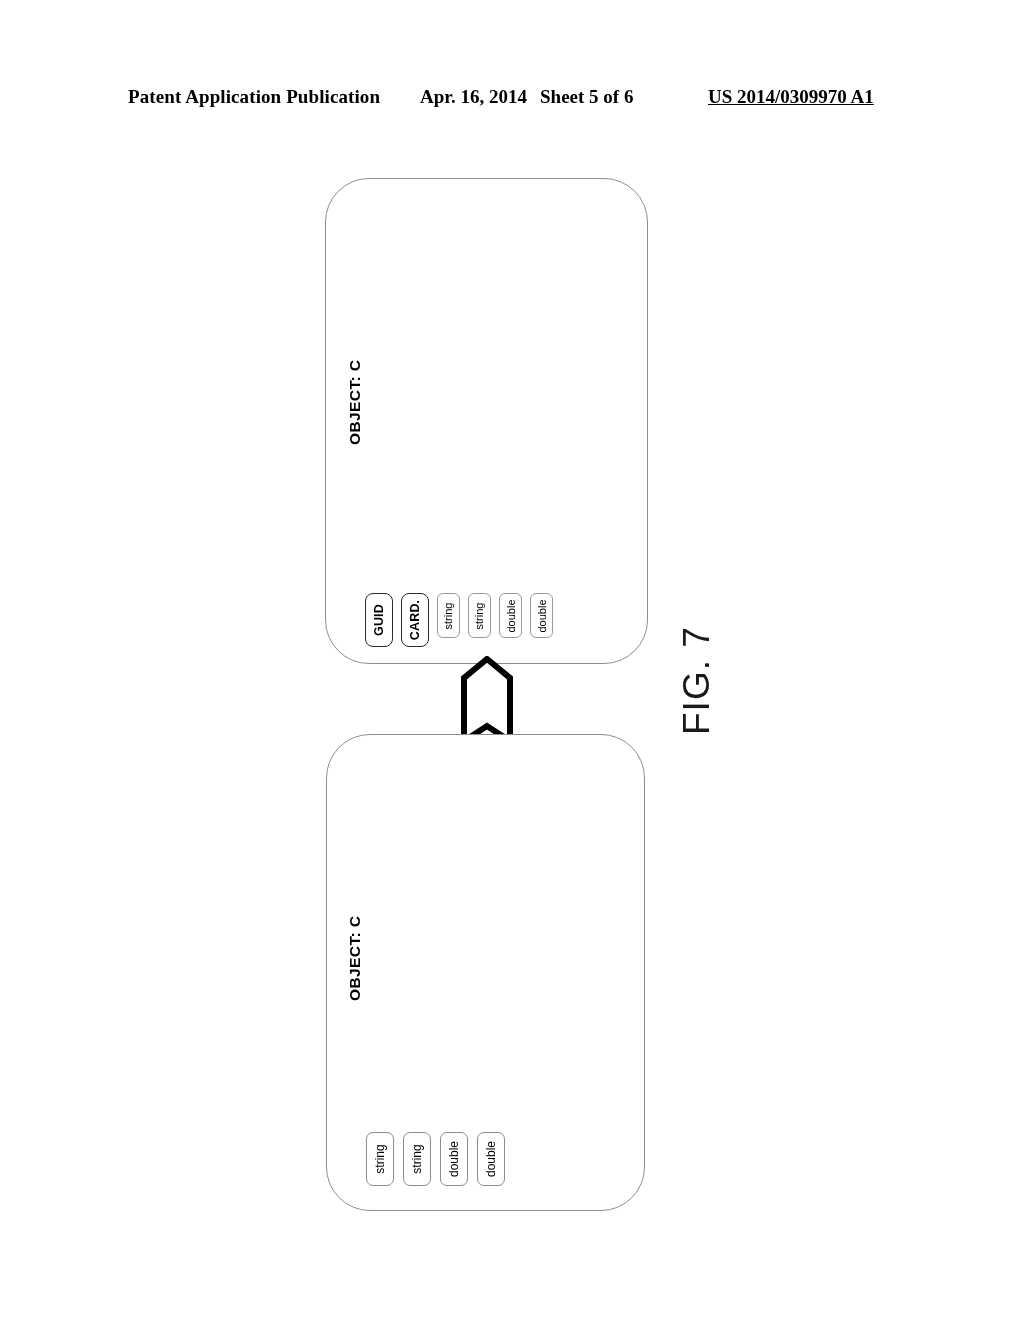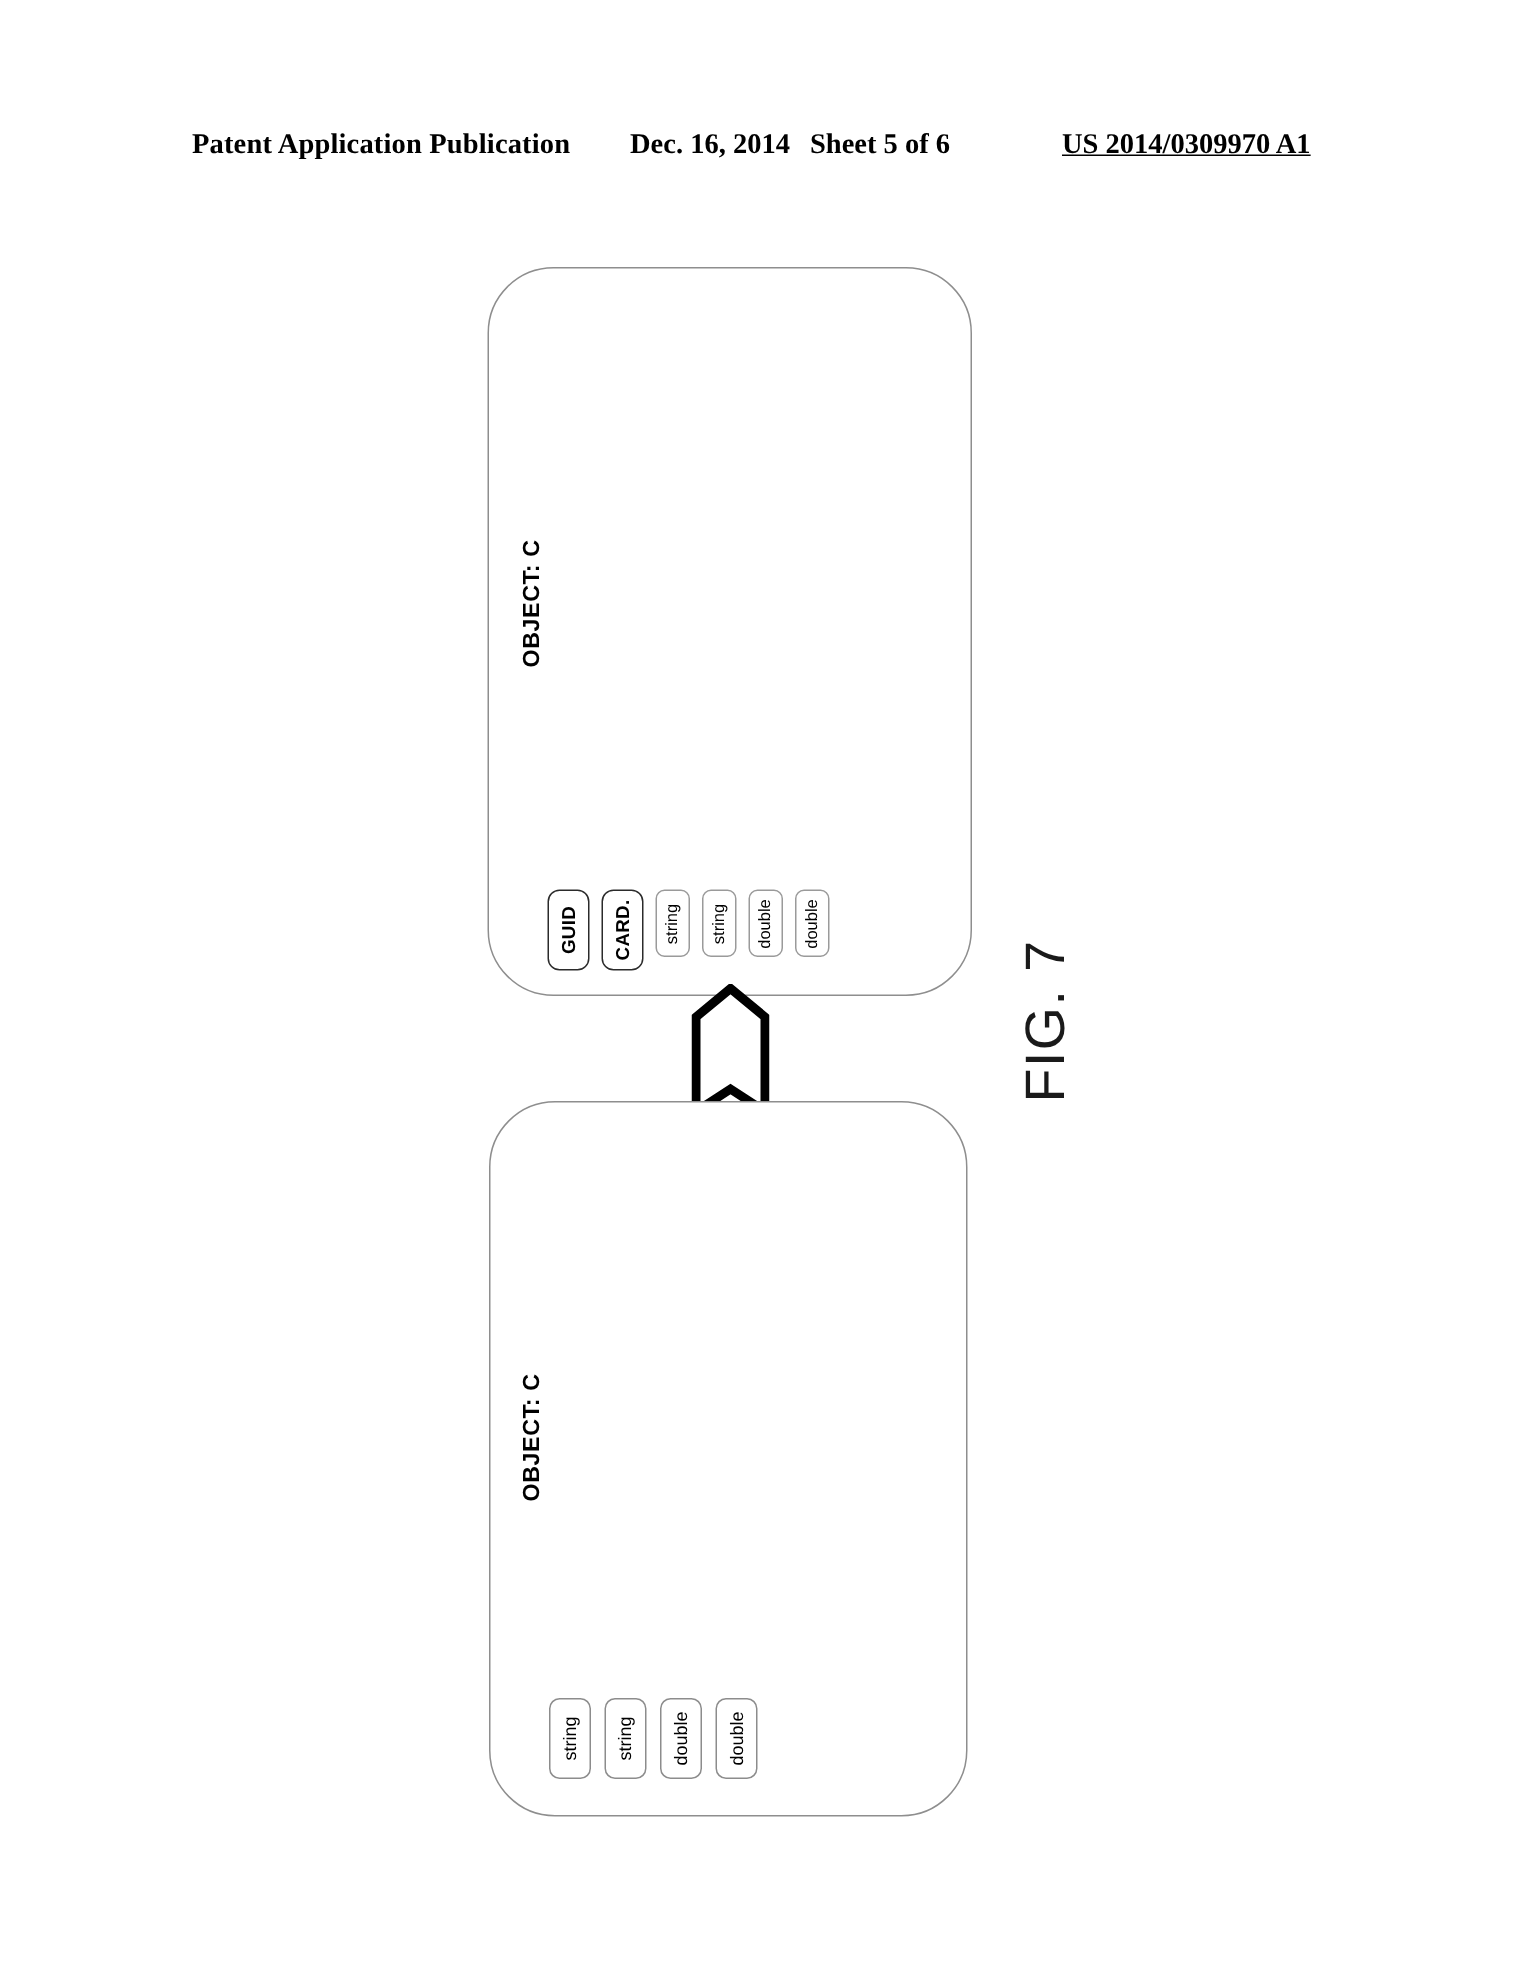--- a/index.html
+++ b/index.html
@@ -187,21 +187,21 @@
     font-size: 37px;
     letter-spacing: 1px;
     color: #1a1a1a;
   }
 </style>
 </head>
 <body>
 
 <div class="page-header">
   <span class="hdr-pub">Patent Application Publication</span>
-  <span class="hdr-date">Dec. 16, 2014</span>
+  <span class="hdr-date">Apr. 16, 2014</span>
   <span class="hdr-sheet">Sheet 5 of 6</span>
   <span class="hdr-docnum">US 2014/0309970 A1</span>
 </div>
 
 <div class="figure-area">
 
   <div class="object-box" id="object-box-top">
     <span class="object-title">OBJECT: C</span>
 
     <div class="pill-row" id="pill-row-top">

